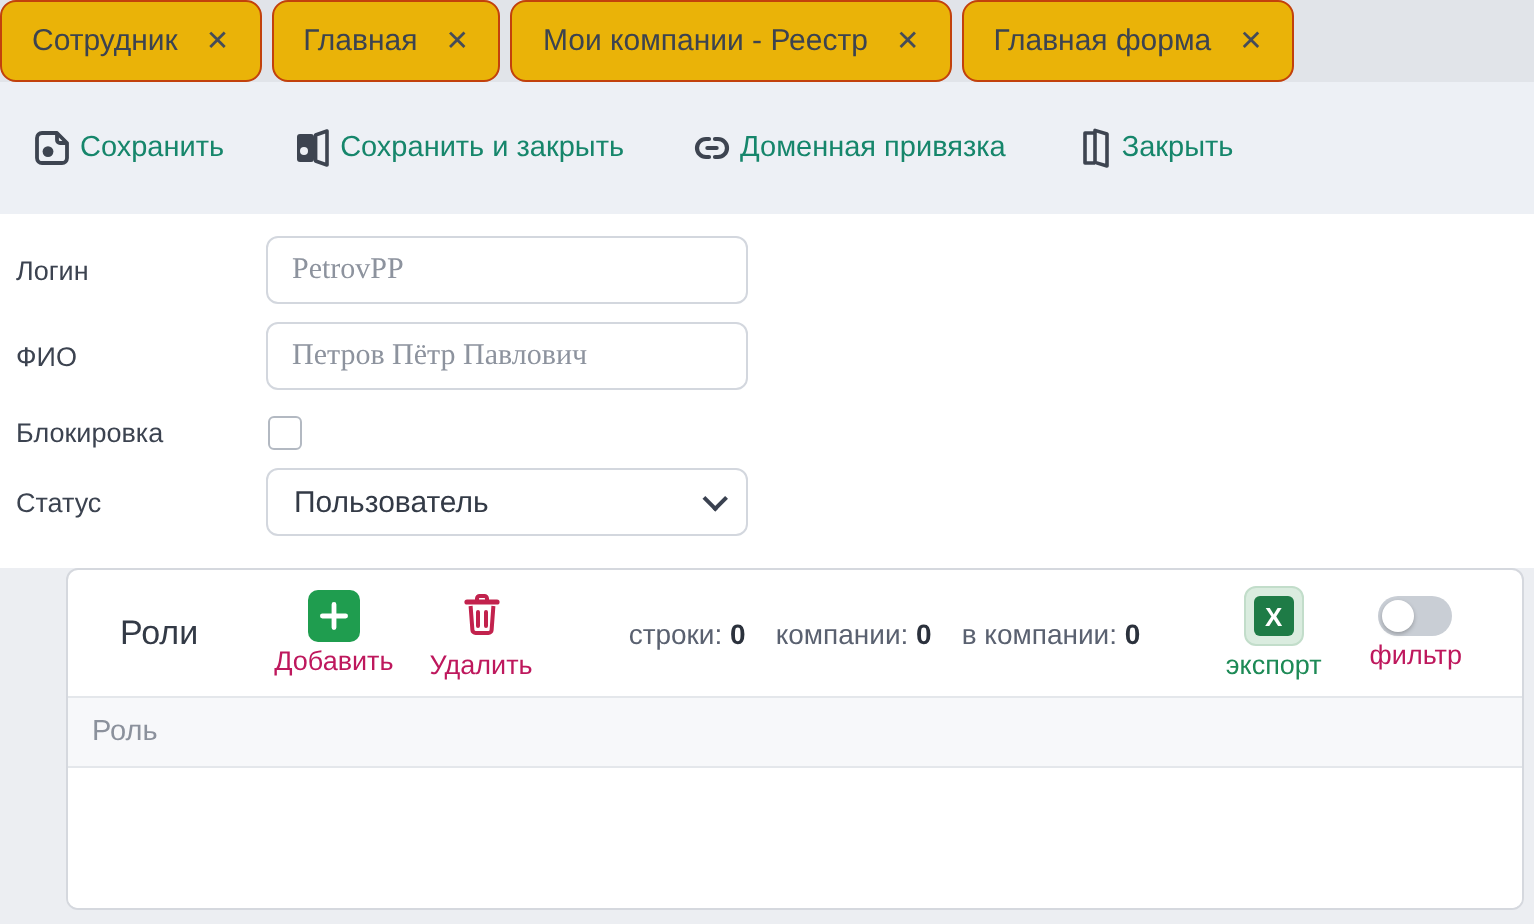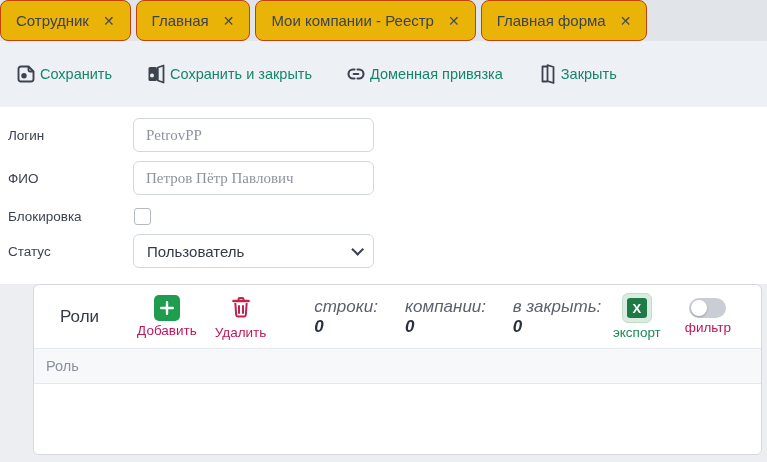--- a/index.html
+++ b/index.html
@@ -153,24 +153,23 @@
   .plus-square {
     width: 26px; height: 26px;
     background: #1f9d4f;
     border-radius: 5px;
     display: flex; align-items: center; justify-content: center;
   }
   .counters {
     margin-left: 48px;
     display: flex;
     gap: 15px;
-    font-size: 17px;
+    font-size: 14px;
     color: #5a6170;
     align-items: center;
-    font-style: italic;
   }
   .counter b { color: #2b313c; font-weight: 700; }
   .export-btn { margin-left: auto; color: #1d8a56; }
   .excel-outer {
     width: 30px; height: 30px;
     background: #daecdf;
     border: 1px solid #c2ddca;
     border-radius: 6px;
     display: flex; align-items: center; justify-content: center;
   }
@@ -324,21 +323,21 @@
     </div>
 
     <div class="counters">
       <span class="counter">
         <span>строки:</span> <b>0</b>
       </span>
       <span class="counter">
         <span>компании:</span> <b>0</b>
       </span>
       <span class="counter">
-        <span>в закрыть:</span> <b>0</b>
+        <span>в компании:</span> <b>0</b>
       </span>
     </div>
 
     <div class="icon-btn export-btn">
       <span class="excel-outer">
         <span class="excel-inner">X</span>
       </span>
       <span>экспорт</span>
     </div>
 

